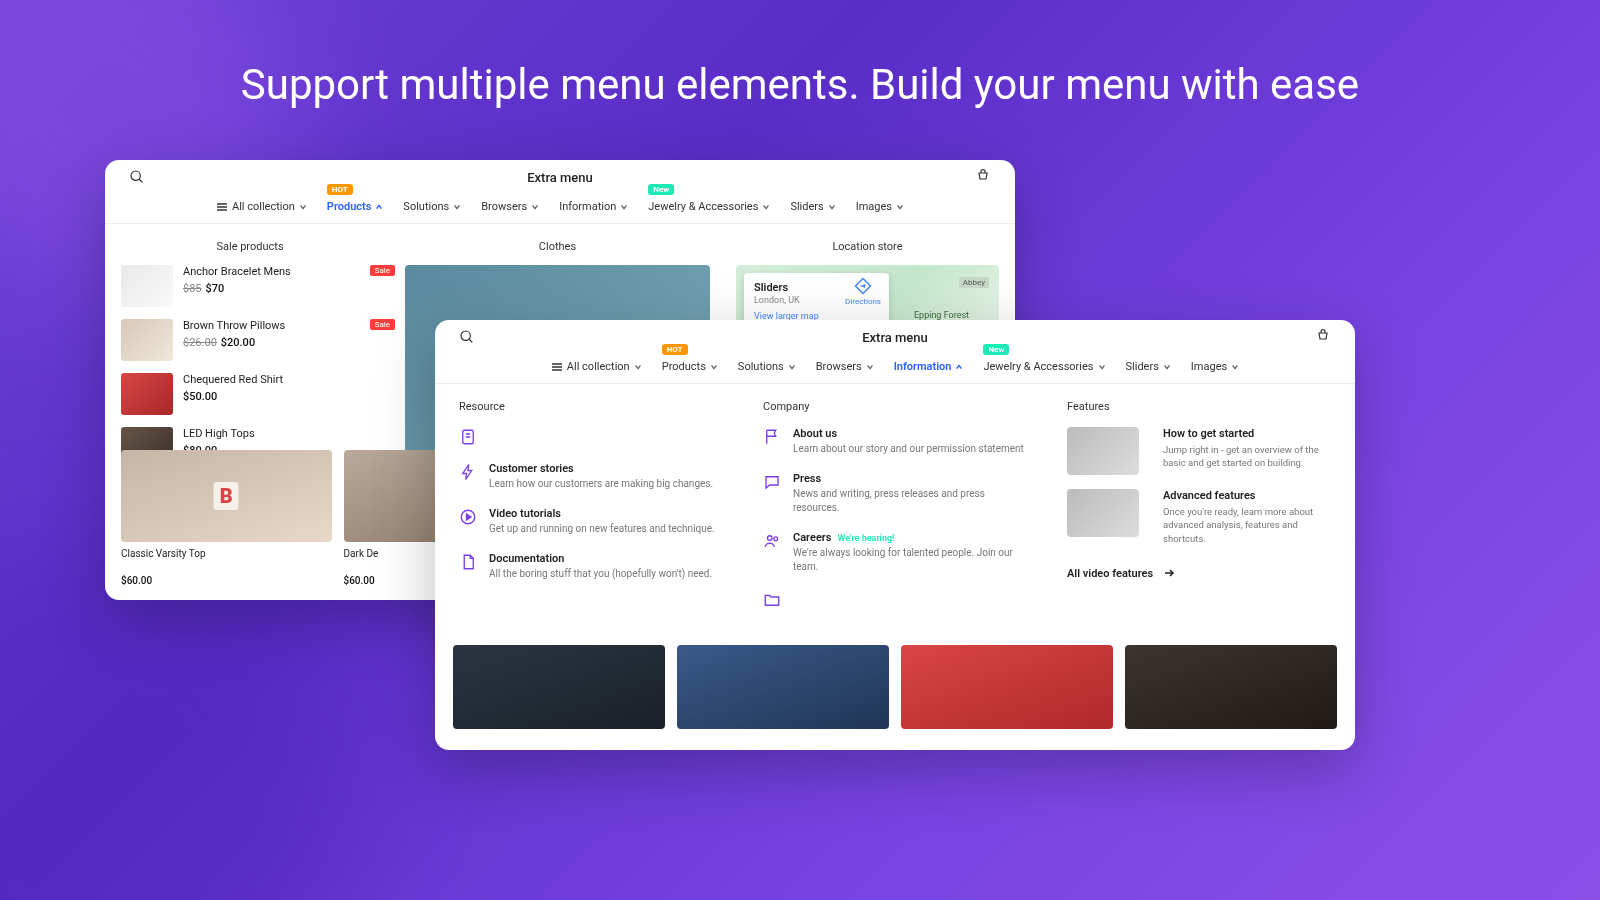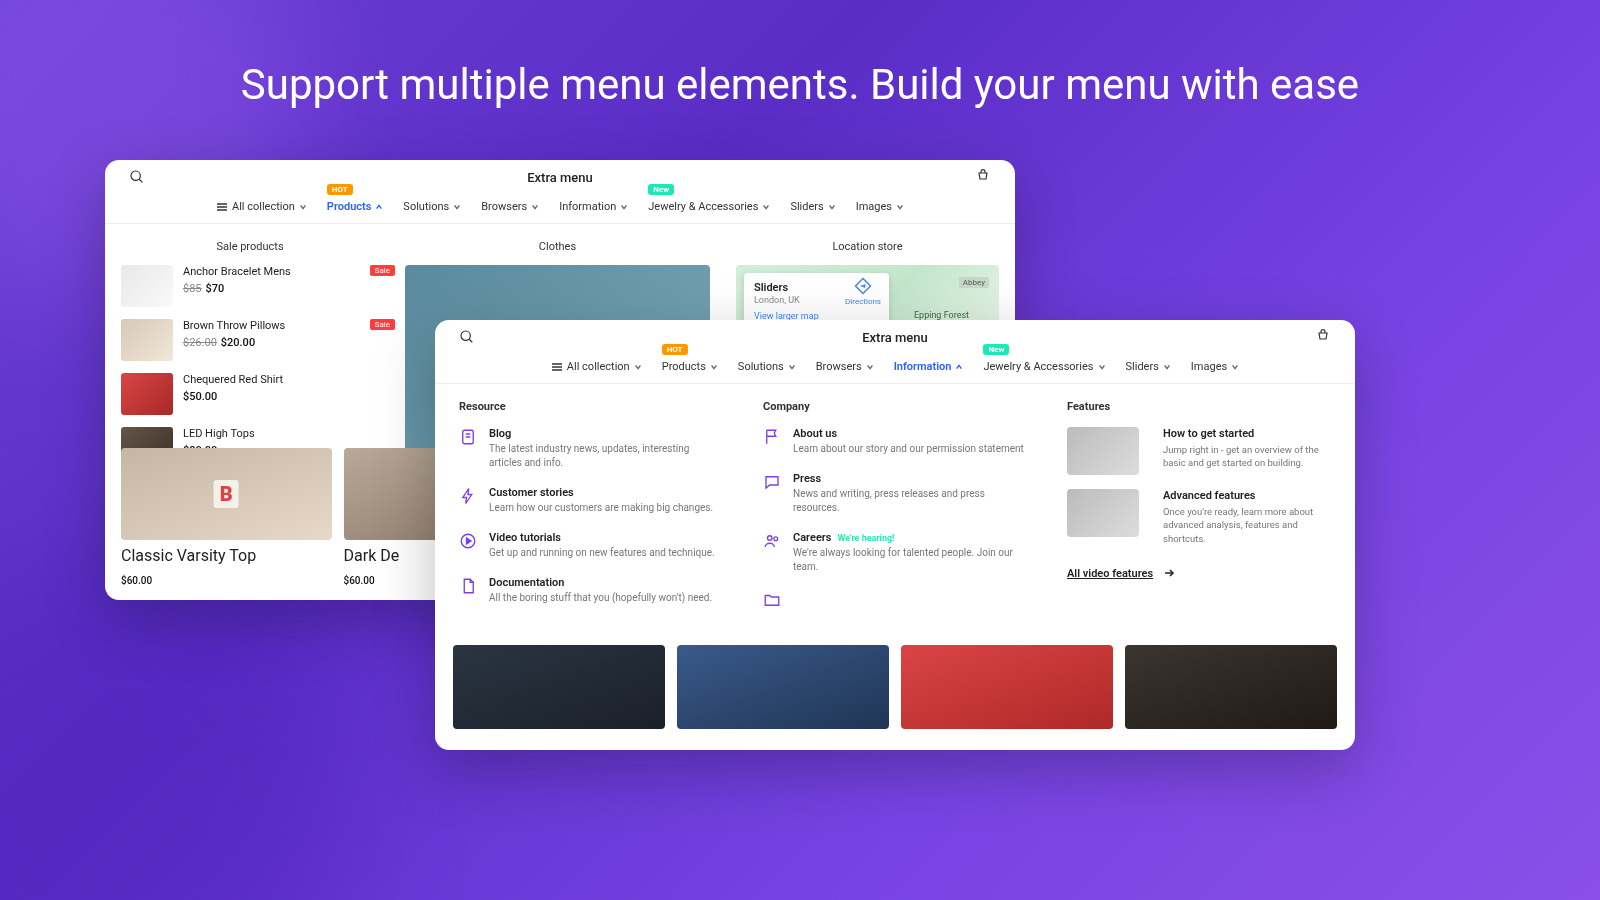--- a/index.html
+++ b/index.html
@@ -40,37 +40,37 @@
 .map{height:210px;background:linear-gradient(135deg,#d4edda 0%,#c3e6cb 40%,#e8f5e9 70%,#dcedc8 100%);border-radius:4px;position:relative}
 .map-card{position:absolute;top:8px;left:8px;right:110px;background:#fff;border-radius:4px;padding:8px 10px 6px;font-size:10px;box-shadow:0 2px 6px rgba(0,0,0,.15)}
 .map-card .city{font-weight:600;color:#222;font-size:11px}
 .map-card .sub{color:#888;font-size:9px;margin-top:1px}
 .map-card .link{color:#4285f4;font-size:9px;margin-top:6px;display:inline-block}
 .map-dir{position:absolute;top:12px;right:118px;text-align:center;color:#4285f4;font-size:8px}
 .map-dir svg{width:18px;height:18px;stroke:#4285f4;fill:none;stroke-width:2}
 .prod-row{position:absolute;bottom:0;left:0;right:0;display:flex;gap:12px;padding:0 16px 14px}
 .prod{flex:1}
 .pimg{height:92px;border-radius:4px;margin-bottom:6px}
-.pname{font-size:16px;color:#222;margin-bottom:10px}
+.pname{font-size:10px;color:#222;margin-bottom:16px}
 .pprice{font-size:10px;color:#111;font-weight:500}
 
 .mega-b{display:flex;padding:16px 24px 20px;gap:40px}
 .col-b{flex:1}
-.col-b h4{font-size:11px;font-weight:700;color:#333;margin-bottom:14px}
+.col-b h4{font-size:11px;font-weight:400;color:#333;margin-bottom:14px}
 .res-item{display:flex;gap:12px;margin-bottom:16px}
 .res-ic{width:18px;height:18px;stroke:#7b3fe4;fill:none;stroke-width:1.8;flex-shrink:0;margin-top:1px}
 .res-body .t{font-size:11px;font-weight:600;color:#222;margin-bottom:2px}
 .res-body .d{font-size:10px;color:#777;line-height:1.4}
 .hearing{font-size:9px;color:#1de9b6;font-weight:600;margin-left:6px}
 .feat-col{width:290px}
 .feat-item{display:flex;gap:24px;margin-bottom:14px}
 .feat-img{width:72px;height:48px;border-radius:4px;background:linear-gradient(135deg,#bbb,#ddd);flex-shrink:0}
 .feat-body .t{font-size:11px;font-weight:600;color:#222;margin-bottom:3px}
 .feat-body .d{font-size:9.5px;color:#777;line-height:1.4}
-.all-link{font-size:11px;font-weight:600;color:#222;text-decoration:underline;display:inline-flex;align-items:center;gap:10px;margin-top:8px}
+.all-link{font-size:11px;font-weight:600;color:#222;display:inline-flex;align-items:center;gap:10px;margin-top:8px}
 .prod-grid{padding:0 18px}
 .prow{display:flex;gap:12px;margin-bottom:12px}
 .pcell{flex:1}
 .pcimg{height:84px;border-radius:4px;margin-bottom:5px}
 
 .im1{background:linear-gradient(160deg,#b8a99a,#8a7866)}
 .im2{background:linear-gradient(160deg,#2a3542,#1a2028)}
 .im3{background:linear-gradient(160deg,#3a5a8a,#1f3555)}
 .im4{background:linear-gradient(160deg,#d94545,#b02828)}
 .im5{background:linear-gradient(160deg,#3a3530,#1f1a15)}
@@ -301,24 +301,20 @@
   </div>
   <div class="mega-b">
     <div class="col-b">
       <h4>Resource</h4>
       <div class="res-item">
           <svg class="res-ic" viewBox="0 0 24 24">
             <rect x="5" y="3" width="14" height="18" rx="2"></rect>
             <line x1="9" y1="8" x2="15" y2="8"></line>
             <line x1="9" y1="12" x2="15" y2="12"></line>
           </svg>
-          <div class="res-body">
-            <div class="t">Blog</div>
-            <div class="d">The latest industry news, updates, interesting articles and info.</div>
-          </div>
         </div>
       <div class="res-item">
           <svg class="res-ic" viewBox="0 0 24 24">
             <path d="M13 2L5 14h5l-1 8 8-12h-5z"></path>
           </svg>
           <div class="res-body">
             <div class="t">Customer stories</div>
             <div class="d">Learn how our customers are making big changes.</div>
           </div>
         </div>

